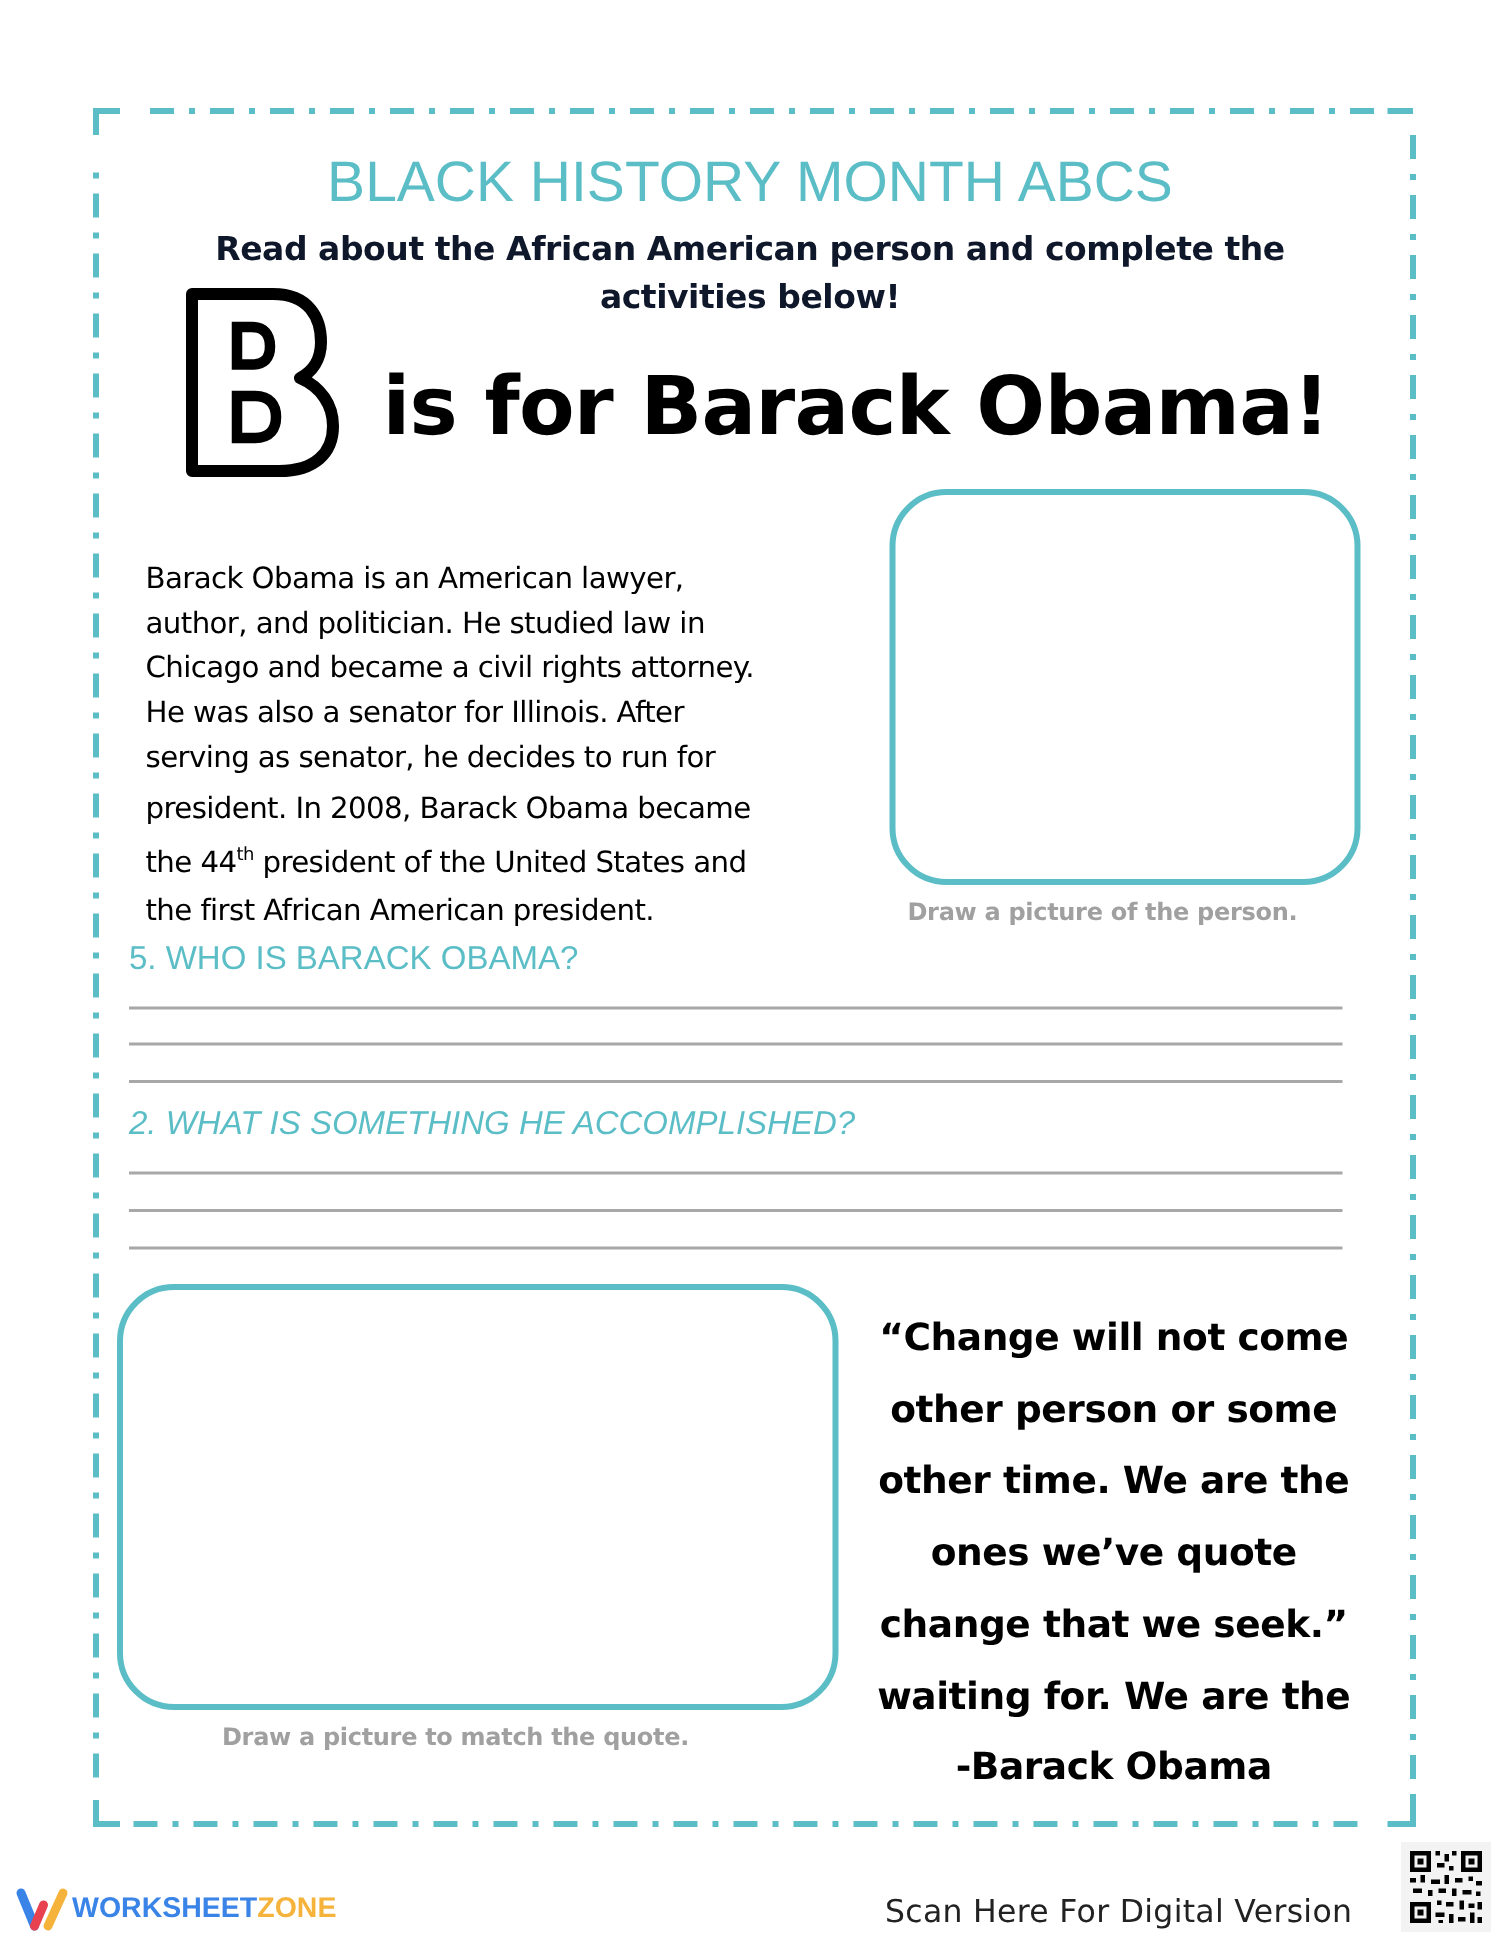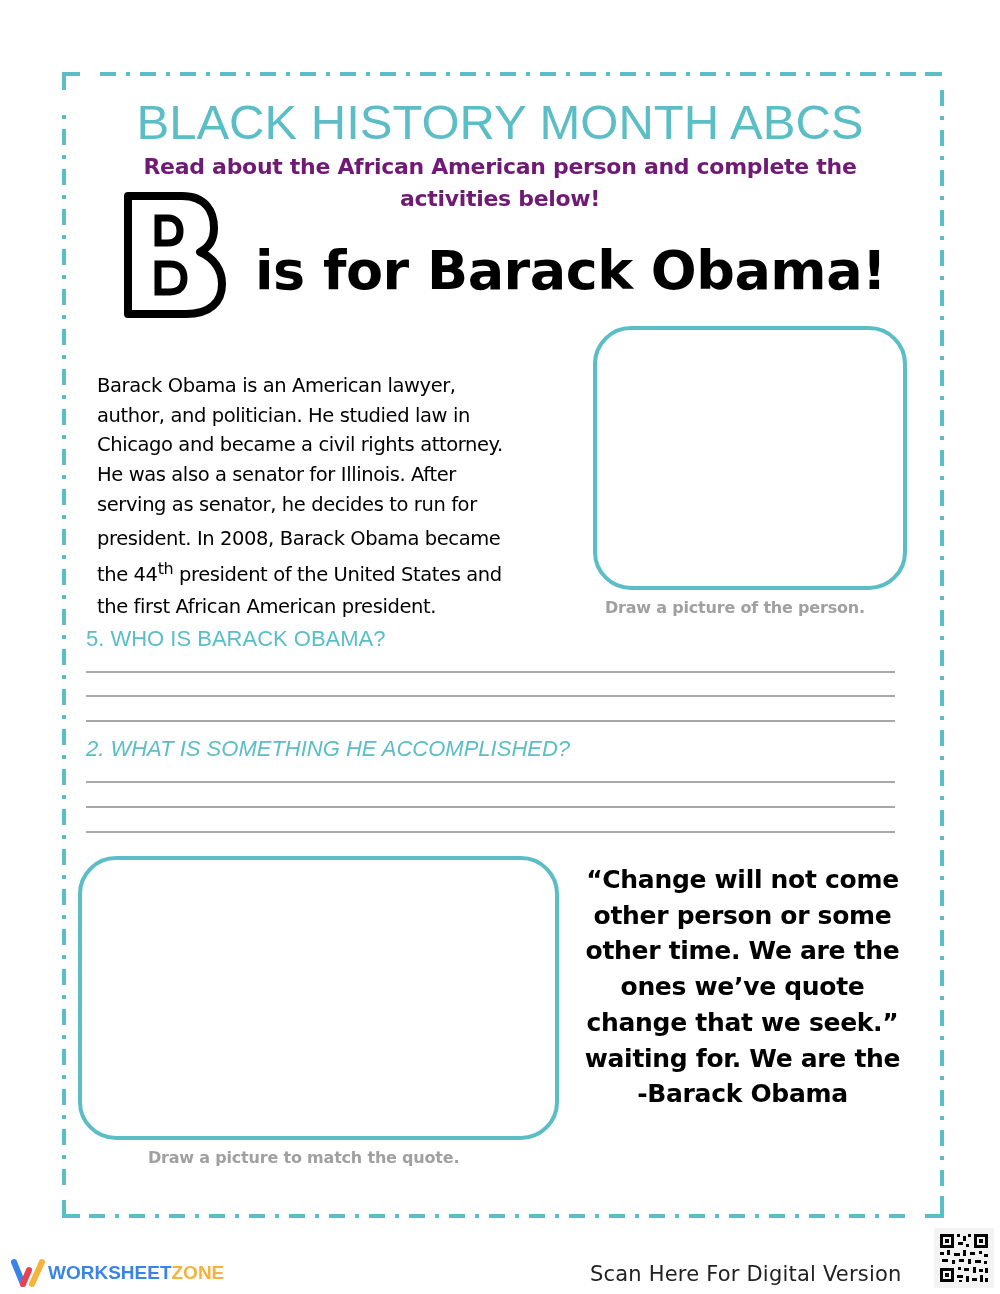--- a/index.html
+++ b/index.html
@@ -4,54 +4,54 @@
   <style>
     html, body { margin: 0; padding: 0; background: #ffffff; }
     body { width: 1000px; height: 1294px; position: relative; overflow: hidden;
            font-family: "DejaVu Sans", sans-serif; color: #000; }
     .abs { position: absolute; }
 
     
     #frame { position: absolute; left: 0; top: 0; }
 
     .title { left: 60px; top: 92px; width: 880px; text-align: center;
-             font-family: "Liberation Sans", sans-serif; font-size: 49px;
+             font-family: "Liberation Sans", sans-serif; font-size: 38px;
              color: #5bbdc6; letter-spacing: 0px; line-height: 60px; font-weight: normal; }
     .subtitle { left: 110px; top: 151px; width: 780px; text-align: center;
                 font-family: "DejaVu Sans", sans-serif; font-weight: bold; font-size: 22px;
-                color: #701a75; line-height: 32px; letter-spacing: -0.3px; }
+                color: #0f172a; line-height: 32px; letter-spacing: -0.3px; }
 
     .big-b { left: 122px; top: 190px; width: 104px; height: 130px; }
     .headline { left: 255px; top: 236px; font-family: "DejaVu Sans", sans-serif; font-weight: bold;
                 font-size: 54px; line-height: 70px; letter-spacing: -0.5px; white-space: nowrap; }
 
     .bio { left: 97px; top: 352px; width: 500px; font-family: "DejaVu Sans", sans-serif;
            font-weight: normal; font-size: 19.5px; line-height: 29.5px; letter-spacing: -0.4px; margin-top: 19px; }
     .bio p { margin: 0; white-space: nowrap; }
-    .bio sup { font-size: 16px; line-height: 0; }
+    .bio sup { font-size: 12px; line-height: 0; }
 
     .box { border: 4px solid #5bbdc6; border-radius: 38px; box-sizing: border-box; background: #fff; }
     .box1 { left: 593px; top: 326px; width: 314px; height: 264px; }
     .box2 { left: 78px; top: 856px; width: 481px; height: 284px; }
 
     .caption { font-family: "DejaVu Sans", sans-serif; font-weight: bold; font-size: 16px;
                color: #a0a0a0; white-space: nowrap; letter-spacing: -0.2px; }
     .cap1 { left: 605px; top: 598px; }
     .cap2 { left: 148px; top: 1148px; }
 
     .question { font-family: "Liberation Sans", sans-serif; font-size: 22px; color: #5bbdc6;
                 white-space: nowrap; }
     .q1 { left: 86px; top: 626px; }
     .q2 { left: 86px; top: 736px; font-style: italic; }
 
     .line { left: 86px; width: 809px; height: 2px; background: #a8a8a8; }
 
     .quote { left: 570px; top: 862px; width: 345px; text-align: center; font-family: "DejaVu Sans", sans-serif;
              font-weight: bold; font-size: 25px; line-height: 35.7px; letter-spacing: -0.3px; }
-    .quote p { margin: 0; white-space: nowrap; }
+    .quote p { margin: 12px; white-space: nowrap; }
 
     .logo { left: 10px; top: 1258px; display: flex; align-items: center; }
     .logo-text { font-family: "Liberation Sans", sans-serif; font-weight: bold; font-size: 19px; margin-left: 2px; }
     .logo-text .w { color: #3a84e8; }
     .logo-text .z { color: #f6b33b; }
 
     .scan { left: 590px; top: 1262px; font-family: "DejaVu Sans", sans-serif; font-size: 21px; color: #222;
             white-space: nowrap; letter-spacing: 0.2px; }
     .qr { left: 934px; top: 1228px; width: 60px; height: 60px; background: #f3f3f3; }
   </style>

